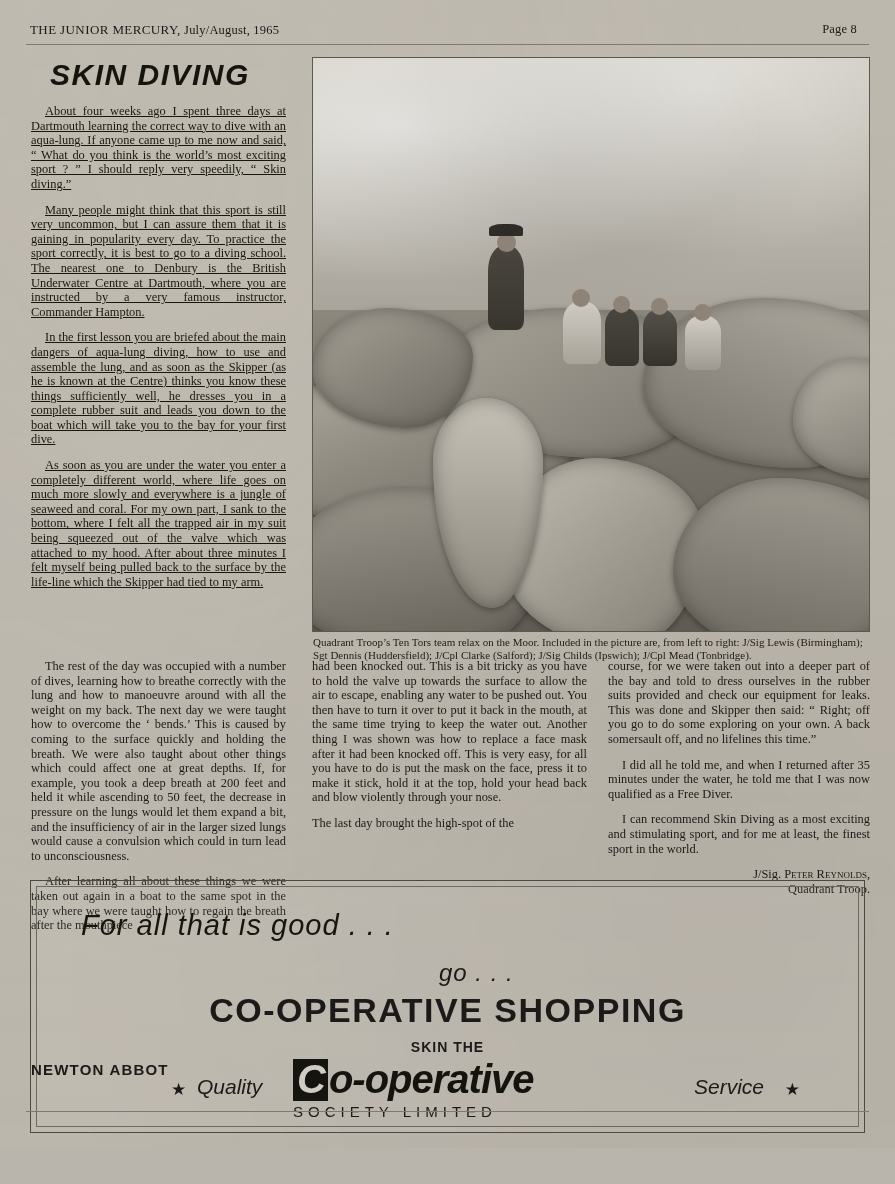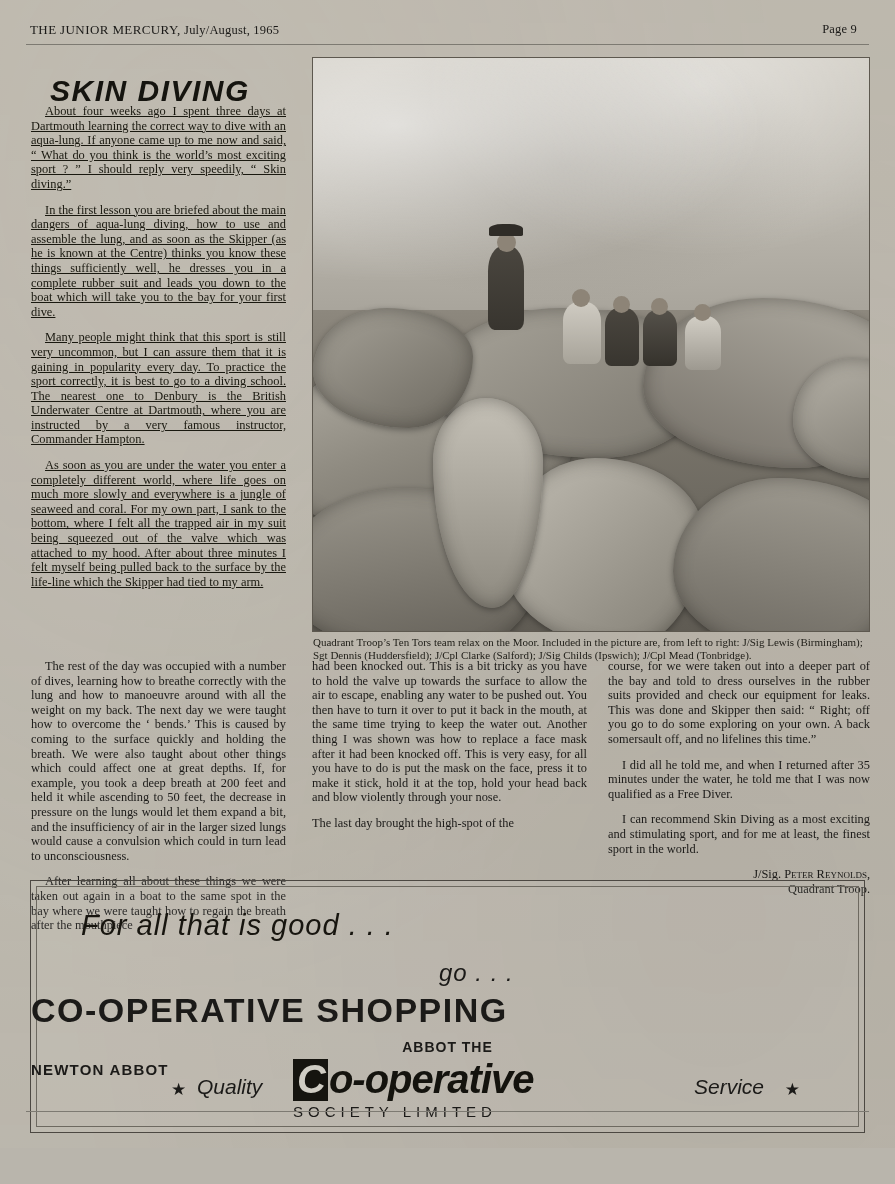--- a/index.html
+++ b/index.html
@@ -45,21 +45,21 @@
   .rule-top {
     position: absolute;
     left: 26px; right: 26px;
     top: 44px;
     border-bottom: 1px solid #7d7a72;
   }
 
   .title {
     position: absolute;
     left: 50px;
-    top: 74px;
+    top: 58px;
     font-family: "Liberation Sans", sans-serif;
     font-style: italic;
     font-weight: 700;
     font-size: 30px;
     letter-spacing: 1.5px;
     color: #15140f;
   }
 
   
   .col-left {
@@ -199,20 +199,21 @@
     top: 78px;
     font-family: "Liberation Sans", sans-serif;
     font-style: italic;
     font-size: 24px;
     letter-spacing: 1px;
   }
   .ad-main {
     position: absolute;
     left: 0; right: 0;
     top: 110px;
+    text-align: center;
     font-family: "Liberation Sans", sans-serif;
     font-weight: 700;
     font-size: 34px;
     letter-spacing: 1.5px;
   }
   .ad-with {
     position: absolute;
     left: 0; right: 0;
     top: 158px;
     text-align: center;
@@ -291,30 +292,30 @@
 </style>
 </head>
 <body>
 
 <div class="page">
 
   <div class="header">
     <div class="masthead">
       <span class="caps">THE JUNIOR MERCURY,</span><span> July/August, 1965</span>
     </div>
-    <div class="pageno">Page 9</div>
+    <div class="pageno">Page 8</div>
   </div>
   <div class="rule-top"></div>
 
   <div class="title">SKIN DIVING</div>
 
   <div class="col-left">
     <p>About four weeks ago I spent three days at Dartmouth learning the correct way to dive with an aqua-lung. If anyone came up to me now and said, “ What do you think is the world’s most exciting sport ? ” I should reply very speedily, “ Skin diving.”</p>
+    <p>Many people might think that this sport is still very uncommon, but I can assure them that it is gaining in popularity every day. To practice the sport correctly, it is best to go to a diving school. The nearest one to Denbury is the British Underwater Centre at Dartmouth, where you are instructed by a very famous instructor, Commander Hampton.</p>
     <p>In the first lesson you are briefed about the main dangers of aqua-lung diving, how to use and assemble the lung, and as soon as the Skipper (as he is known at the Centre) thinks you know these things sufficiently well, he dresses you in a complete rubber suit and leads you down to the boat which will take you to the bay for your first dive.</p>
-    <p>Many people might think that this sport is still very uncommon, but I can assure them that it is gaining in popularity every day. To practice the sport correctly, it is best to go to a diving school. The nearest one to Denbury is the British Underwater Centre at Dartmouth, where you are instructed by a very famous instructor, Commander Hampton.</p>
     <p>As soon as you are under the water you enter a completely different world, where life goes on much more slowly and everywhere is a jungle of seaweed and coral. For my own part, I sank to the bottom, where I felt all the trapped air in my suit being squeezed out of the valve which was attached to my hood. After about three minutes I felt myself being pulled back to the surface by the life-line which the Skipper had tied to my arm.</p>
   </div>
 
   <div class="photo">
     <div class="sky"></div>
     <div class="ground"></div>
 
     <div class="rock" style="left:-40px; top:300px; width:300px; height:190px;"></div>
     <div class="rock" style="left:120px; top:250px; width:280px; height:150px; background:linear-gradient(150deg,#a8a49a,#7a766d);"></div>
     <div class="rock" style="left:330px; top:240px; width:260px; height:170px; background:linear-gradient(200deg,#b0aca2,#746f67);"></div>
@@ -362,21 +363,21 @@
       <div><span>J/Sig. </span><span class="smallcaps">Peter Reynolds,</span></div>
       <div>Quadrant Troop.</div>
     </div>
   </div>
 
   <div class="advert">
     <div class="inner"></div>
     <div class="ad-line1">For all that is good . . .</div>
     <div class="ad-go">go . . .</div>
     <div class="ad-main">CO-OPERATIVE SHOPPING</div>
-    <div class="ad-with">ABBOT THE</div>
+    <div class="ad-with">SKIN THE</div>
     <div class="ad-newton">NEWTON ABBOT</div>
     <div class="ad-star-left">★</div>
     <div class="ad-quality">Quality</div>
     <div class="ad-logo">
       <div class="word"><span class="cbox">C</span><span>o-operative</span></div>
       <div class="society">SOCIETY      LIMITED</div>
     </div>
     <div class="ad-service">Service</div>
     <div class="ad-star-right">★</div>
   </div>

